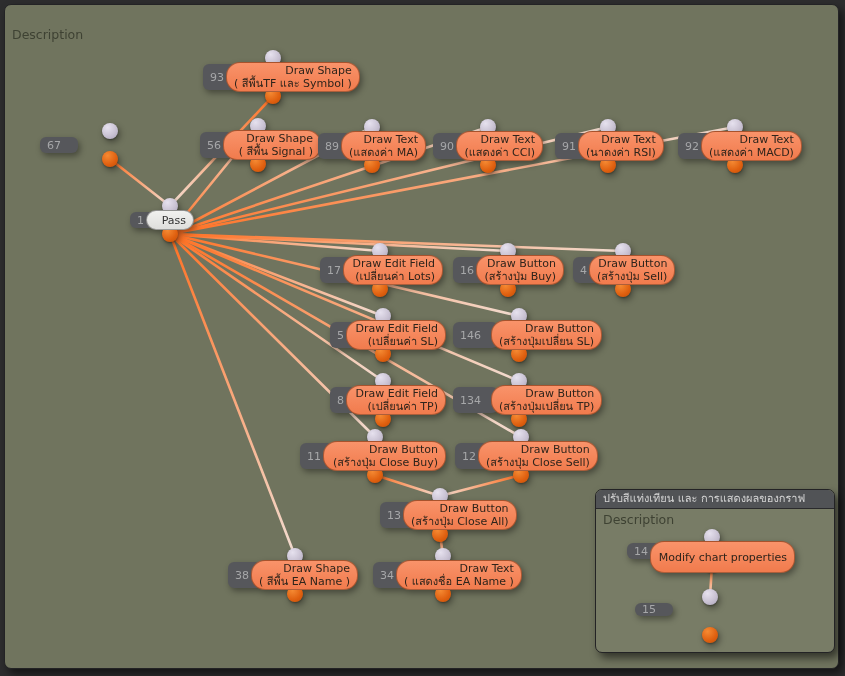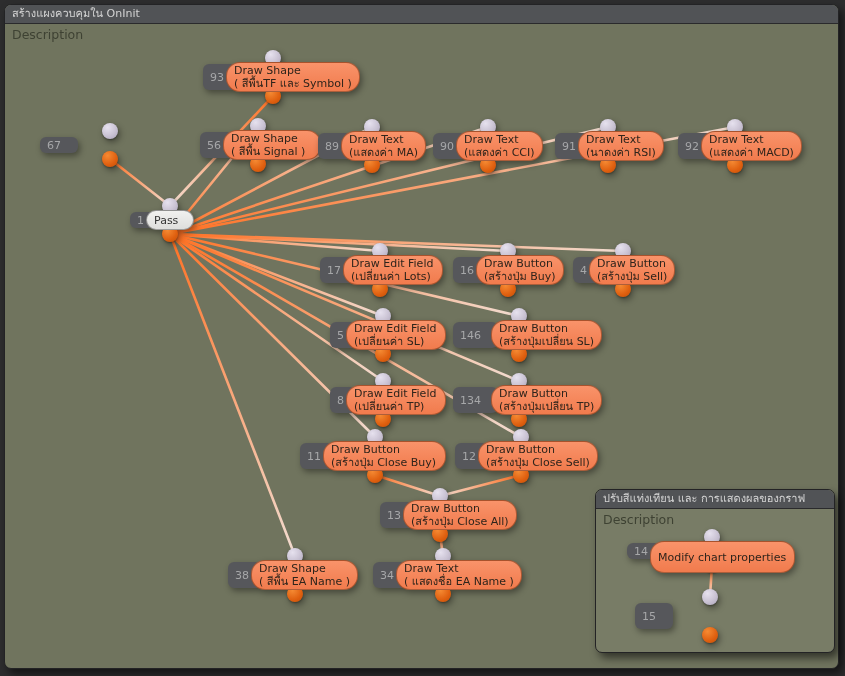--- a/index.html
+++ b/index.html
@@ -33,21 +33,21 @@
     cursor:default;
   }
   .badge{
     background:#56575b;color:#a6a7a9;border-radius:6px;
     font-size:11px;display:flex;align-items:center;
     padding:0 17px 0 7px;margin:2px 0;position:relative;z-index:1;
   }
   .pill{
     margin-left:-15px;border-radius:14px;padding:1px 7px;
     display:flex;flex-direction:column;justify-content:center;
-    text-align:left;font-size:11px;line-height:13px;
+    text-align:right;font-size:11px;line-height:13px;
     box-sizing:border-box;position:relative;z-index:2;white-space:nowrap;
   }
   .pill.action{
     background:linear-gradient(#f9936a,#f17b4d);
     color:#2f241b;border:1px solid rgba(96,42,12,.5);
   }
   .pill.code,.pill.pass{
     background:linear-gradient(#f1f1ef,#dededc);
     color:#333;border:1px solid rgba(0,0,0,.35);
   }
@@ -63,21 +63,20 @@
     box-shadow:0 1px 2px rgba(0,0,0,.3);
   }
   .line2{font-size:11px;}
 </style>
 </head>
 <body>
 
 <div class="stage">
 
   <div class="group" id="group-g1" style="left:4px;top:4px;width:833px;height:663px;">
-    <div class="group-title">สร้างแผงควบคุมใน OnInit</div>
     <div class="group-desc" style="top:22px;">Description</div>
   </div>
 
   <div class="group light" id="group-g2" style="left:595px;top:489px;width:238px;height:162px;">
     <div class="group-title">ปรับสีแท่งเทียน และ การแสดงผลของกราฟ</div>
     <div class="group-desc" style="top:22px;">Description</div>
   </div>
 
   <svg id="edges-layer" width="845" height="676" viewBox="0 0 845 676">
     <defs id="edge-defs">
@@ -366,20 +365,20 @@
         </span>
       </div>
       <div class="node" style="left: 627px; top: 541px; height: 20px;">
         <span class="dot in" style="left: 77px; top: -12px;"></span>
         <span class="dot out" style="left: 77px; bottom: -12px;"></span>
         <span class="badge">14</span>
         <span class="pill action" style="min-width: 145px; height: 32px;">
           <span class="line1">Modify chart properties</span>
         </span>
       </div>
-      <div class="node" style="left: 635px; top: 601px; height: 30px;">
+      <div class="node" style="left: 635px; top: 601px; height: 30px; flex-direction: column;">
         <span class="dot in" style="left: 67px; top: -12px;"></span>
         <span class="dot out" style="left: 67px; bottom: -12px;"></span>
         <span class="badge">15</span>
       </div>
     </div>
 
 </div>
 
 </body></html>

